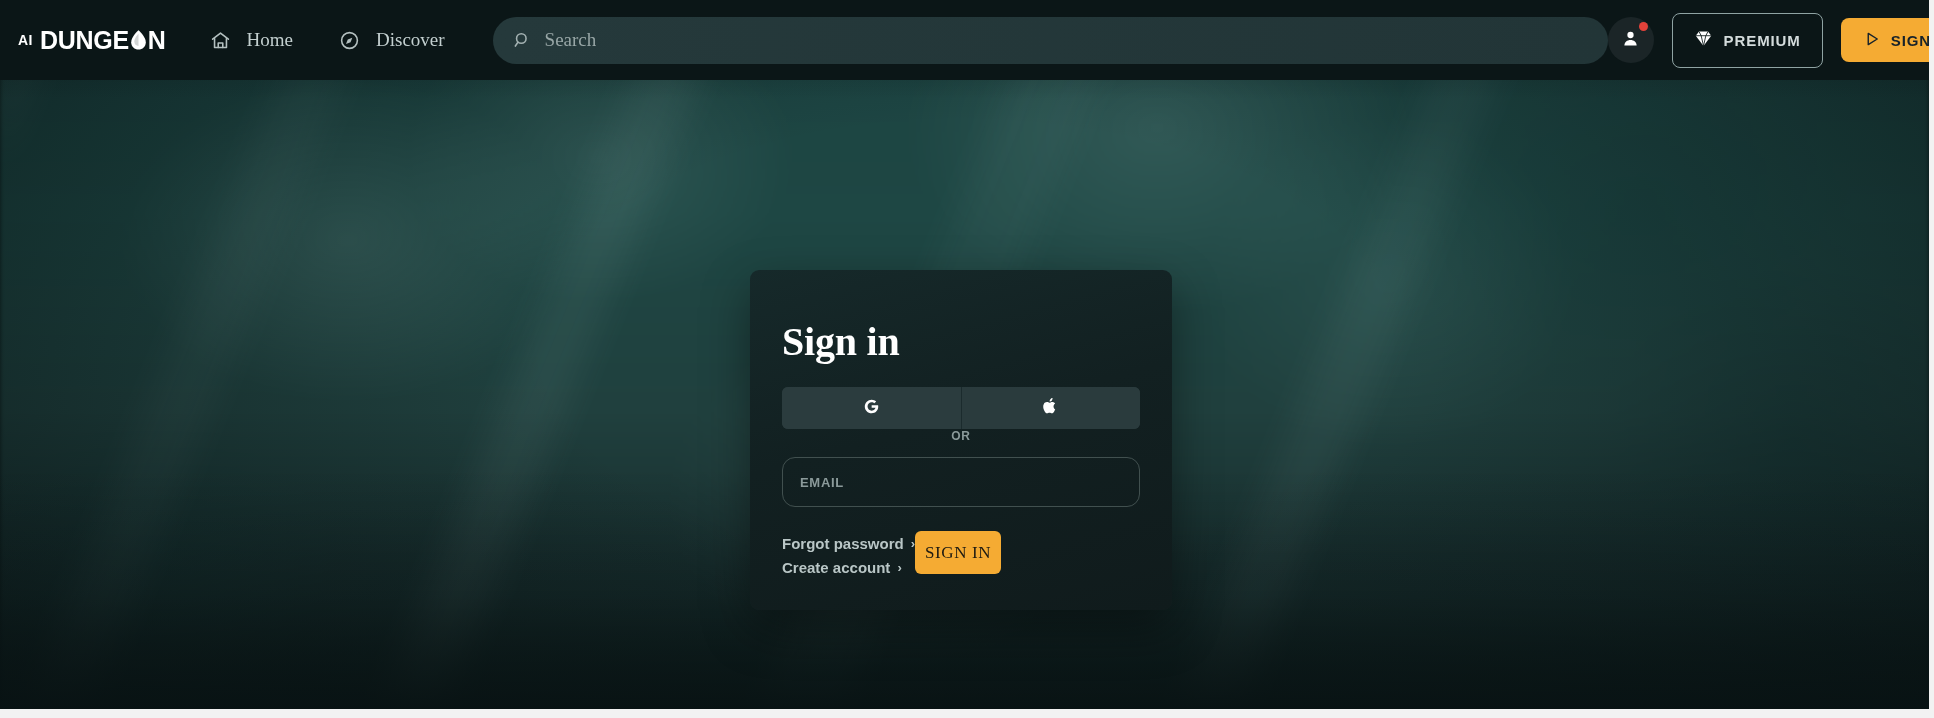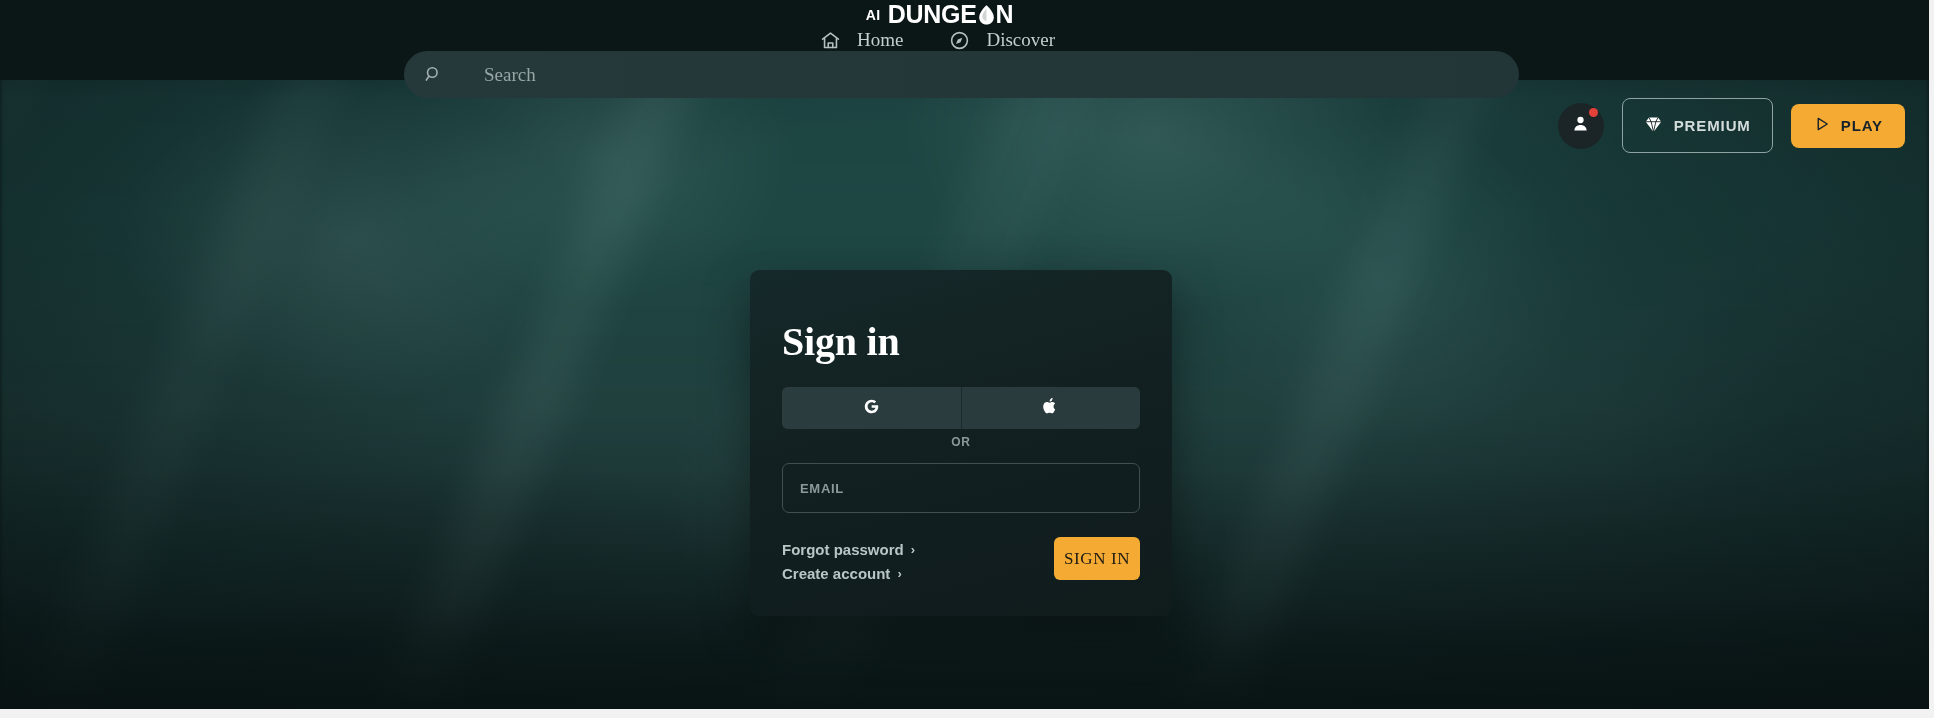--- a/index.html
+++ b/index.html
@@ -68,21 +68,20 @@
   .header {
     position:absolute;
     top:0; left:0;
     width:100%;
     height:80px;
     background:#0b1617;
     display:flex;
     align-items:center;
     padding:0 24px 0 18px;
     z-index:20;
-    flex-direction:column;
   }
 
   .logo {
     display:flex;
     align-items:center;
     gap:7px;
     margin-right:44px;
     user-select:none;
     cursor:pointer;
   }
@@ -131,21 +130,20 @@
     display:flex;
     align-items:center;
     padding:0 20px;
     gap:13px;
     cursor:text;
   }
   .search .ico { display:flex; opacity:0.85; }
   .search-placeholder {
     color:#98a6a6;
     font-size:19px;
-    margin-left:28px;
   }
 
   .header-right {
     margin-left:auto;
     display:flex;
     align-items:center;
     gap:18px;
   }
 
   .avatar-btn {
@@ -235,31 +233,31 @@
     display:flex;
     align-items:center;
     justify-content:center;
     background:#2b3c3e;
     cursor:pointer;
   }
   .oauth-btn.right { border-left:1px solid #1b2b2d; background:#2a3b3d; }
 
   .or-text {
     text-align:center;
-    margin:6px 0 14px;
+    margin:0 0 14px;
     font-family:"Liberation Sans", sans-serif;
     font-size:12px;
     font-weight:700;
     letter-spacing:0.8px;
     color:#8a9999;
   }
 
   .fields {
     border:1px solid #41504f;
-    border-radius:7px;
+    border-radius:13px;
     overflow:hidden;
   }
   .field {
     height:48px;
     display:flex;
     align-items:center;
     padding:0 17px;
     cursor:text;
   }
   .field + .field { border-top:1px solid #41504f; }
@@ -268,21 +266,20 @@
     font-size:13px;
     font-weight:700;
     letter-spacing:0.7px;
     color:#8b9a9a;
   }
 
   .card-bottom {
     margin-top:24px;
     display:flex;
     align-items:flex-start;
-    justify-content:space-between;
   }
   .links { display:flex; flex-direction:column; gap:7px; padding-top:4px; }
   .link {
     display:flex;
     align-items:center;
     gap:7px;
     font-family:"Liberation Sans", sans-serif;
     font-size:15px;
     font-weight:700;
     color:#b9c6c6;
@@ -383,21 +380,21 @@
         </span>
         <span>PREMIUM</span>
       </button>
 
       <button class="btn-play">
         <span>
           <svg width="18" height="18" viewBox="0 0 24 24" fill="none" stroke="#17222a" stroke-width="1.9" stroke-linejoin="round">
             <path d="M7 4.6l12 7.4-12 7.4z"></path>
           </svg>
         </span>
-        <span>PLAY</span>
+        <span>SIGN</span>
       </button>
 
     </div>
   </div>
 
   <div class="card">
 
     <div class="card-title">Sign in</div>
 
     <div class="oauth-row">

